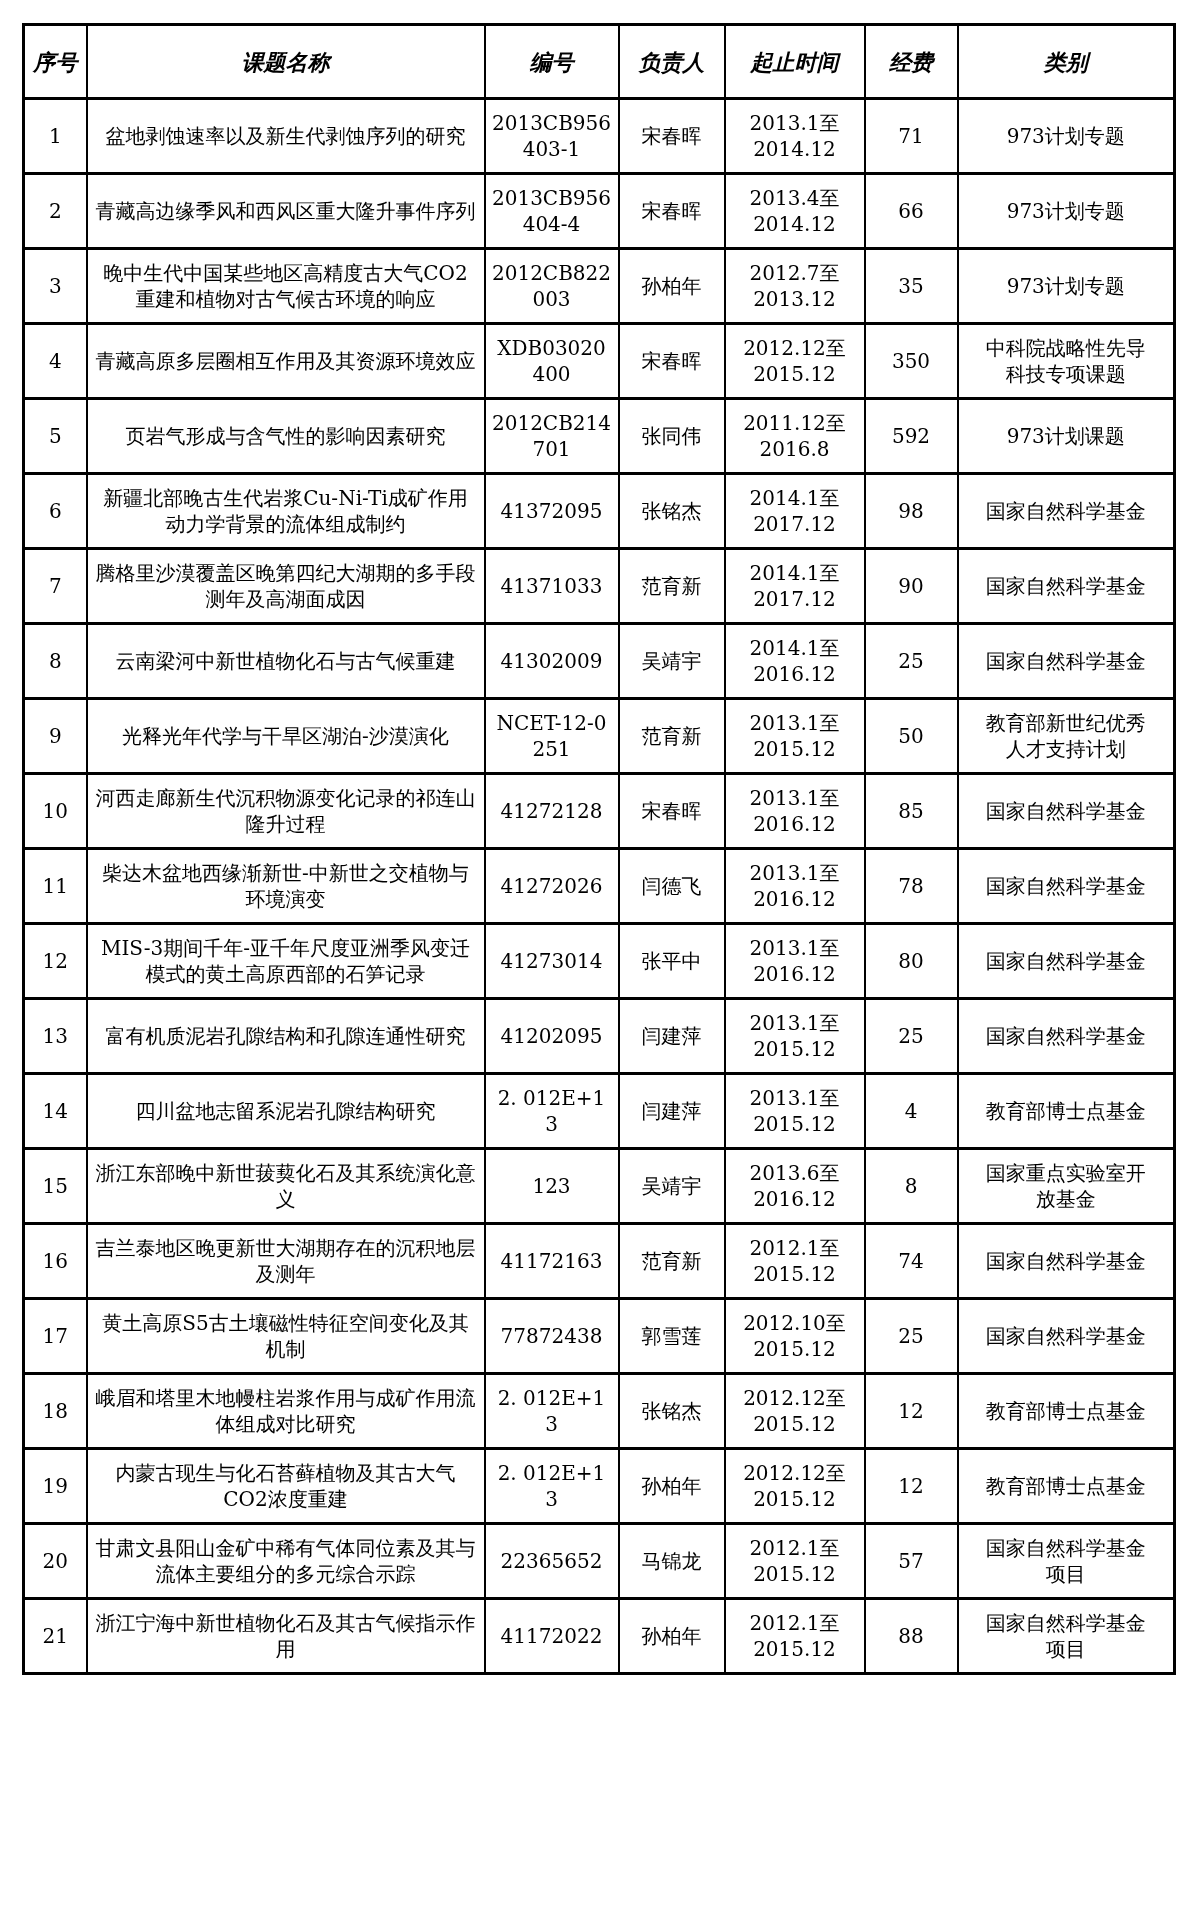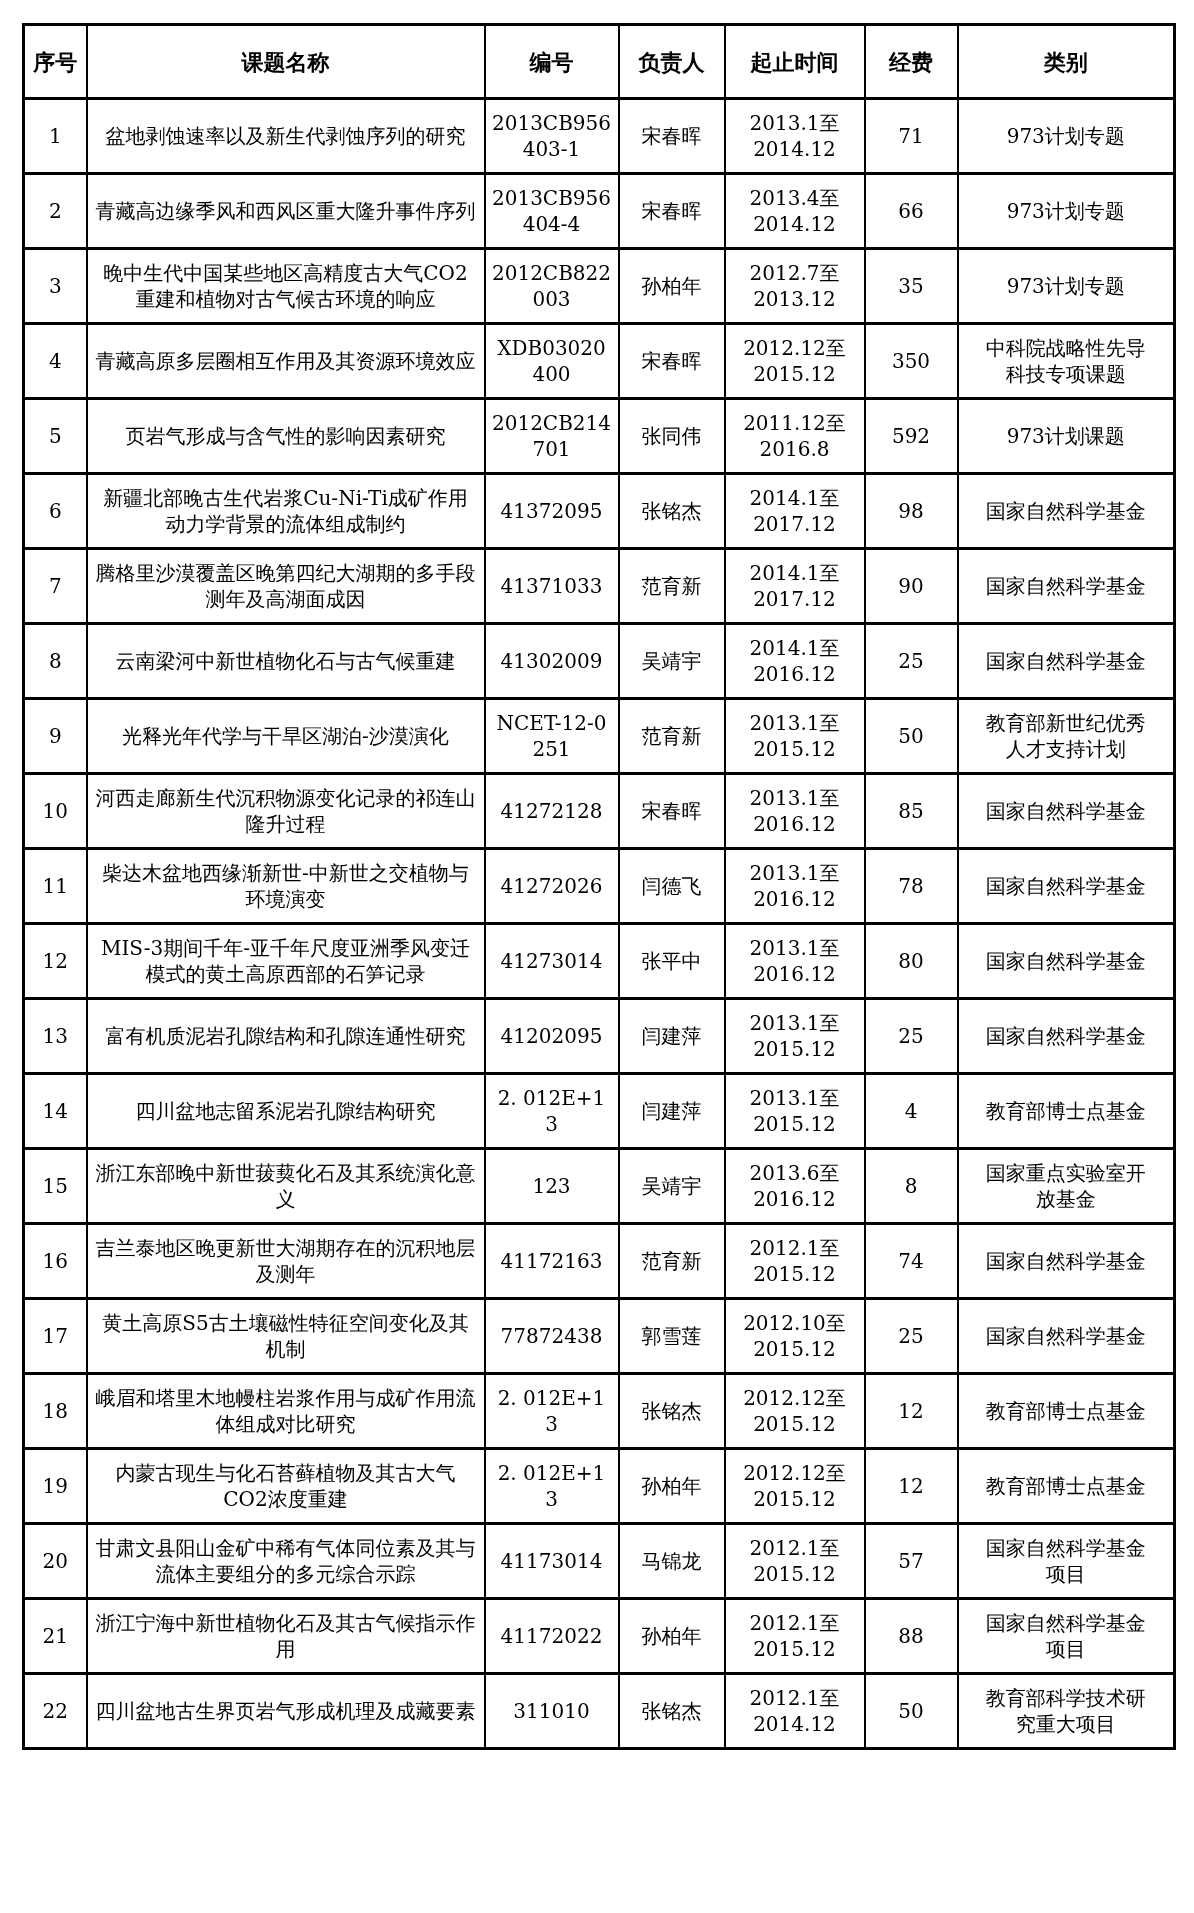--- a/index.html
+++ b/index.html
@@ -34,20 +34,21 @@
     line-height: 26px;
     padding: 3px 6px;
     overflow: hidden;
     box-sizing: border-box;
   }
   table.projects thead tr { height: 74px; }
   table.projects tbody tr { height: 75px; }
   table.projects th {
     font-weight: bold;
     font-size: 22px;
+    font-style: italic;
   }
   td.cell-title {
     text-align: justify;
     text-justify: inter-character;
     padding: 3px 11px;
     margin-left: 15px;
   }
   td.cell-code {
     word-break: break-all;
     padding: 3px 4px;
@@ -273,45 +274,34 @@
           <td class="cell-code">2. 012E+13</td>
           <td class="cell-leader">孙柏年</td>
           <td class="cell-period">2012.12至
 2015.12</td>
           <td class="cell-fund">12</td>
           <td class="cell-category">教育部博士点基金</td>
         </tr>
         <tr>
           <td class="cell-no">20</td>
           <td class="cell-title">甘肃文县阳山金矿中稀有气体同位素及其与流体主要组分的多元综合示踪</td>
-          <td class="cell-code">41173014</td>
+          <td class="cell-code">22365652</td>
           <td class="cell-leader">马锦龙</td>
           <td class="cell-period">2012.1至
 2015.12</td>
           <td class="cell-fund">57</td>
           <td class="cell-category">国家自然科学基金
 项目</td>
         </tr>
         <tr>
           <td class="cell-no">21</td>
           <td class="cell-title">浙江宁海中新世植物化石及其古气候指示作用</td>
           <td class="cell-code">41172022</td>
           <td class="cell-leader">孙柏年</td>
           <td class="cell-period">2012.1至
 2015.12</td>
           <td class="cell-fund">88</td>
           <td class="cell-category">国家自然科学基金
 项目</td>
         </tr>
-        <tr>
-          <td class="cell-no">22</td>
-          <td class="cell-title">四川盆地古生界页岩气形成机理及成藏要素</td>
-          <td class="cell-code">311010</td>
-          <td class="cell-leader">张铭杰</td>
-          <td class="cell-period">2012.1至
-2014.12</td>
-          <td class="cell-fund">50</td>
-          <td class="cell-category">教育部科学技术研
-究重大项目</td>
-        </tr>
       </tbody>
   </table>
 </div>
 
 </body></html>

